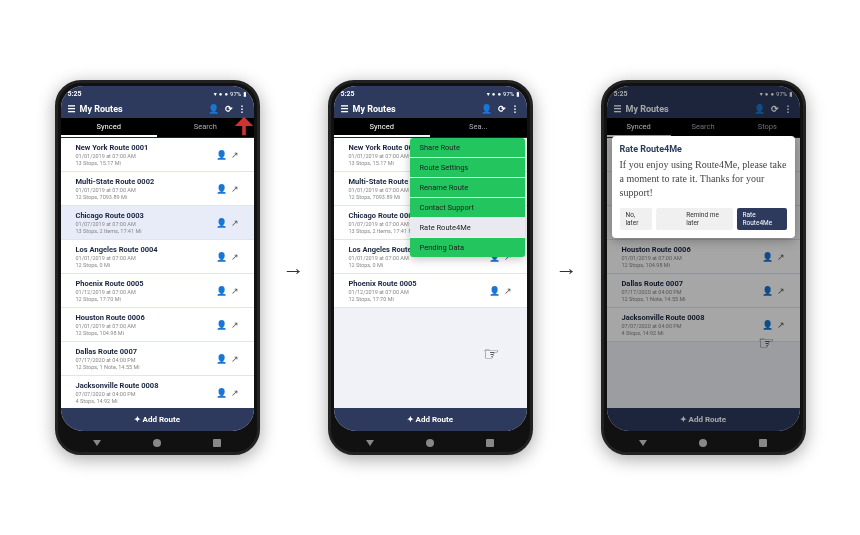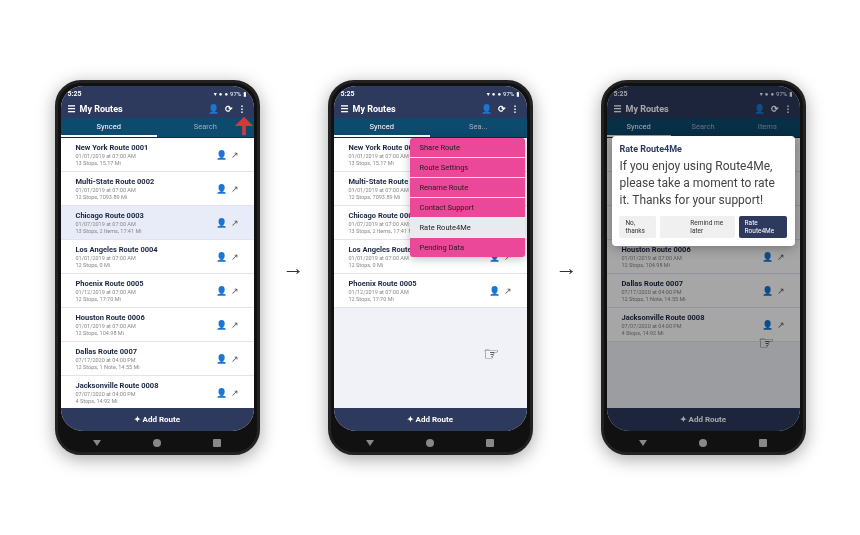--- a/index.html
+++ b/index.html
@@ -61,21 +61,21 @@
       display: flex;
       align-items: center;
       justify-content: space-between;
       font-size: 9px;
       font-weight: bold;
     }
     .header-left { display: flex; align-items: center; gap: 4px; font-size: 9px; }
     .header-icons { display: flex; gap: 5px; }
     .header-icon { font-size: 9px; color: #fff; }
     .tab-bar {
-      background: #0c4a6e;
+      background: #000000;
       display: flex;
       border-bottom: 1px solid #1a2640;
     }
     .tab {
       flex: 1;
       text-align: center;
       padding: 4px 0;
       font-size: 7.5px;
       color: #aab;
       cursor: pointer;
@@ -151,21 +151,21 @@
       font-size: 22px;
       color: #333;
       font-weight: bold;
     }
 
     
     .dropdown-menu {
       position: absolute;
       top: 55px;
       right: 5px;
-      background: #ec4899;
+      background: #22c55e;
       border-radius: 3px;
       box-shadow: 0 2px 10px rgba(0,0,0,0.25);
       z-index: 20;
       width: 115px;
       overflow: hidden;
     }
     .dropdown-item {
       padding: 5px 10px;
       font-size: 7.5px;
       color: #222;
@@ -186,24 +186,25 @@
       z-index: 20;
       padding: 8px;
     }
     .dialog-title {
       font-size: 9px;
       font-weight: bold;
       color: #2d3a5e;
       margin-bottom: 4px;
     }
     .dialog-body {
-      font-size: 12px;
+      font-size: 10px;
       color: #444;
       margin-bottom: 8px;
       line-height: 1.4;
+      font-family: Liberation Serif, serif;
     }
     .dialog-buttons {
       display: flex;
       gap: 4px;
       justify-content: flex-end;
     }
     .dialog-btn {
       padding: 3px 6px;
       font-size: 6.5px;
       border-radius: 2px;
@@ -508,30 +509,30 @@
         </div>
         <div class="header-icons">
           <span class="header-icon">👤</span>
           <span class="header-icon">⟳</span>
           <span class="header-icon">⋮</span>
         </div>
       </div>
       <div class="tab-bar">
         <div class="tab active">Synced</div>
         <div class="tab">Search</div>
-        <div class="tab">Items</div>
+        <div class="tab">Stops</div>
       </div>
 
       <div class="dim-overlay"></div>
 
       <div class="dialog-overlay">
         <div class="dialog-title">Rate Route4Me</div>
         <div class="dialog-body">If you enjoy using Route4Me, please take a moment to rate it. Thanks for your support!</div>
         <div class="dialog-buttons">
-          <div class="dialog-btn no">No, thanks</div>
+          <div class="dialog-btn no">No, later</div>
           <div class="dialog-btn remind">Remind me later</div>
           <div class="dialog-btn rate">Rate Route4Me</div>
         </div>
       </div>
       <div class="route-list" style="flex:1;">
         <div class="route-item">
           <div class="route-info">
               <div class="route-name">New York Route 0001</div>
               <div class="route-meta">01/01/2019 at 07:00 AM</div>
               <div class="route-meta">13 Stops, 15.17 Mi</div>

